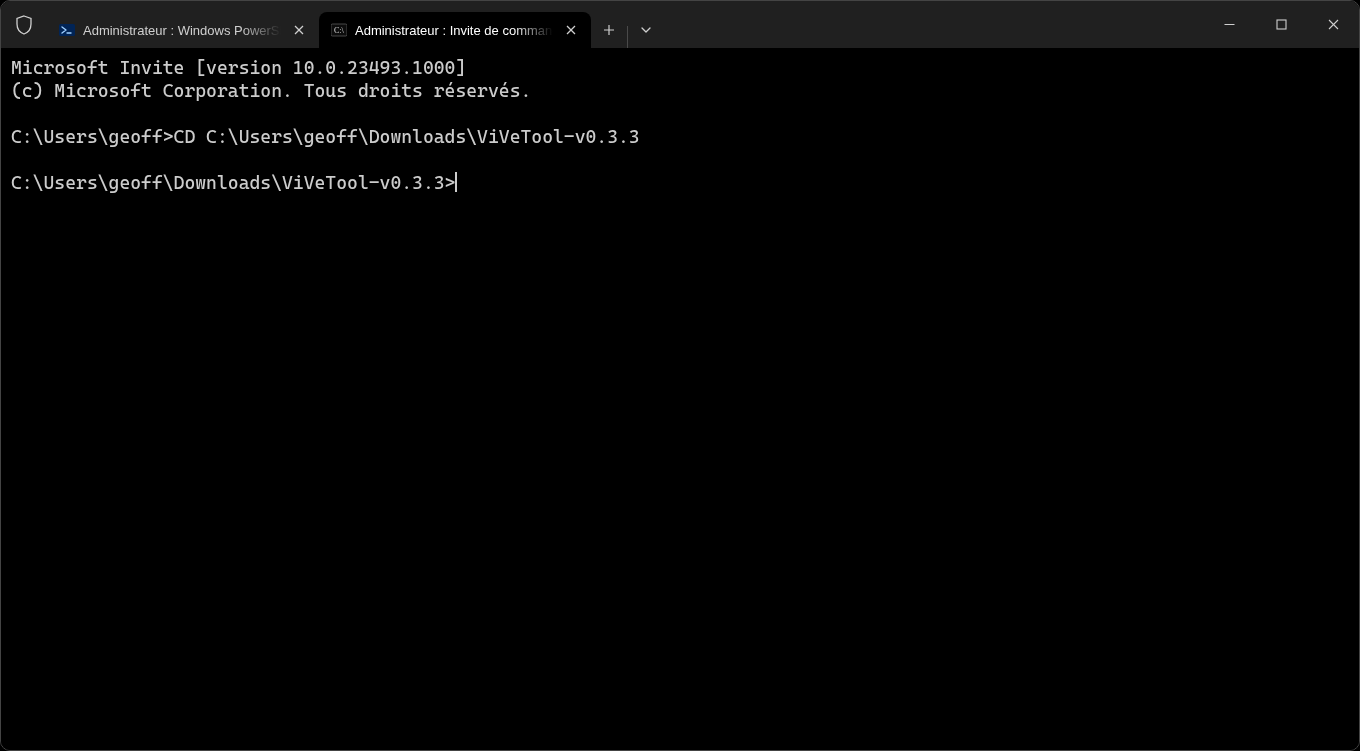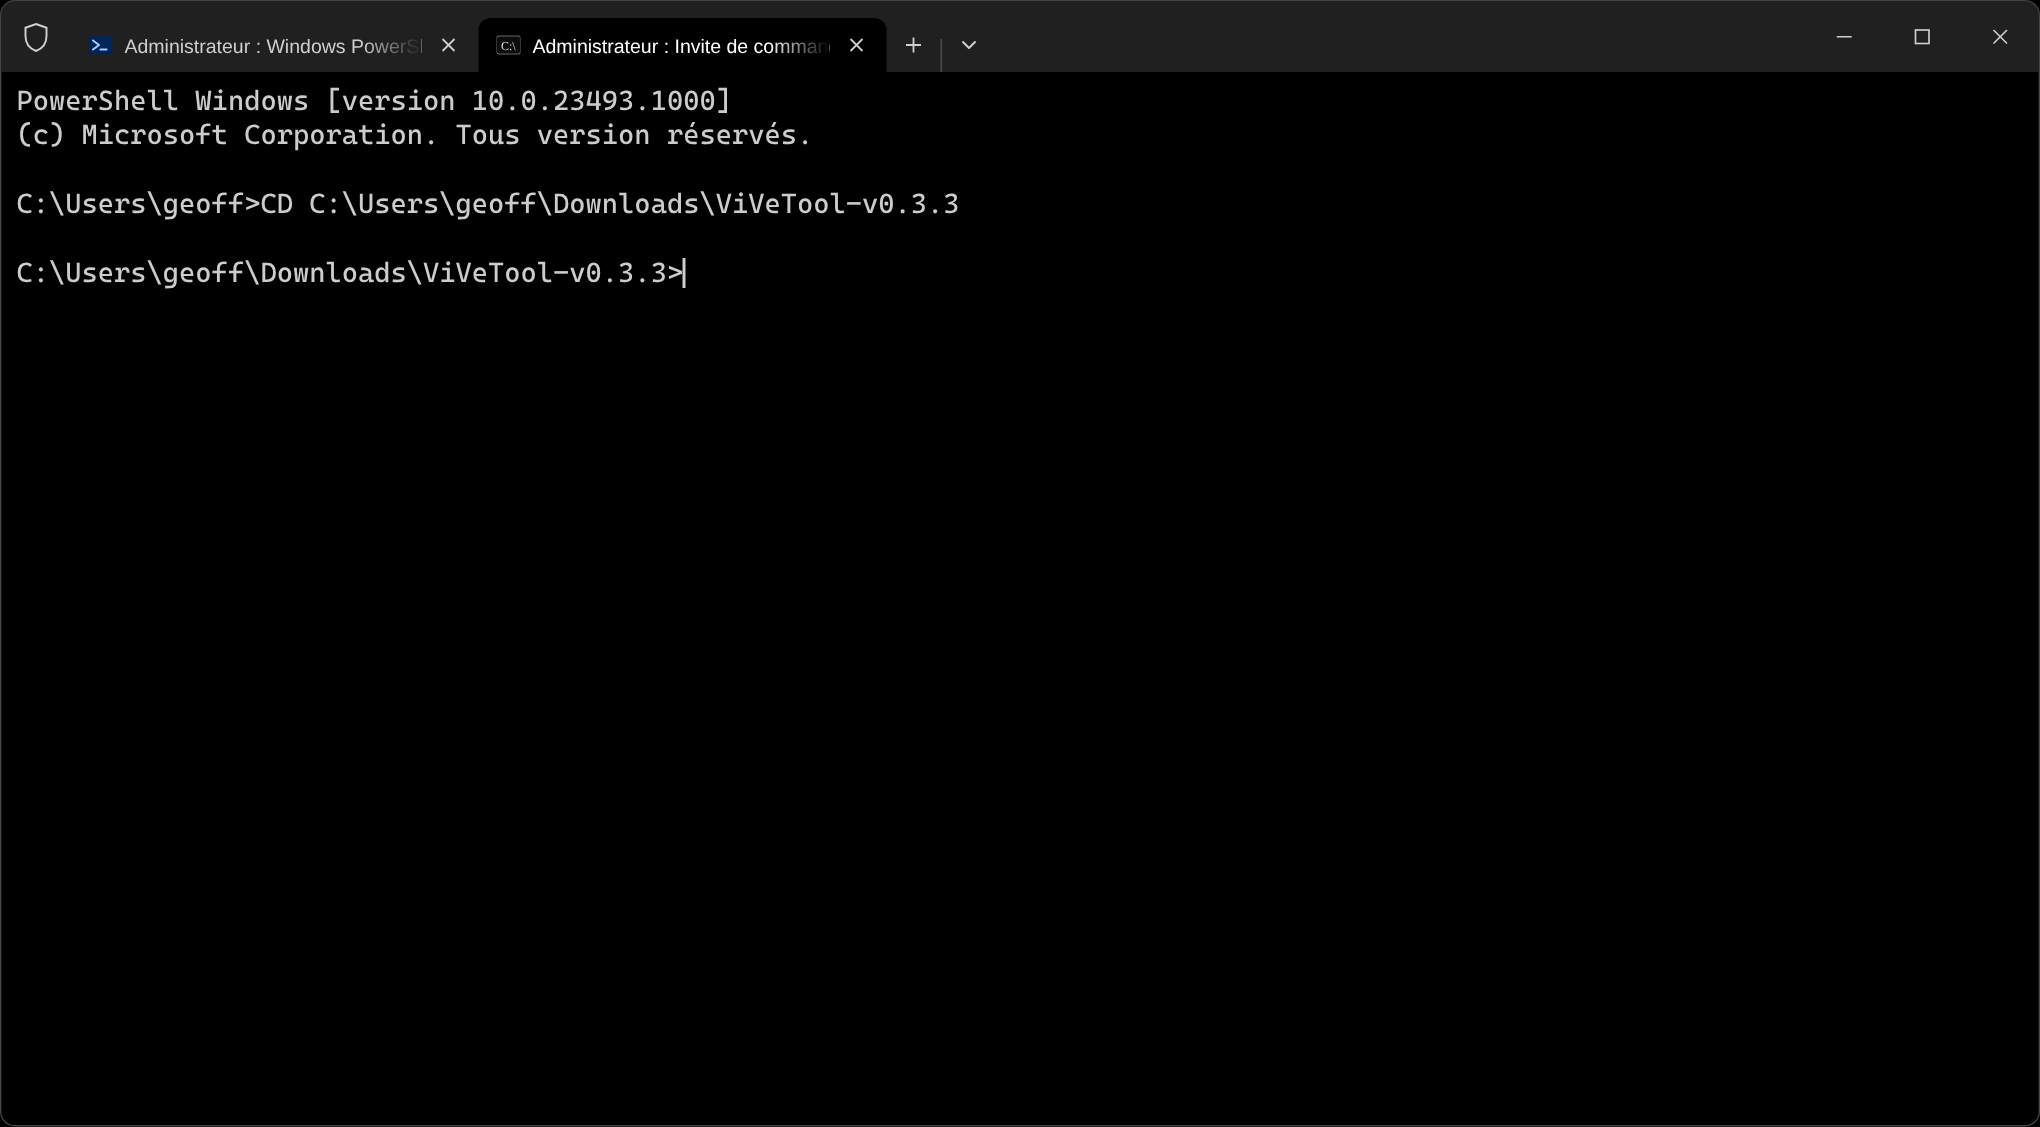--- a/index.html
+++ b/index.html
@@ -213,18 +213,18 @@
     </div>
     <div class="win-btn">
       <svg width="11" height="11" viewBox="0 0 11 11">
         <line x1="1" y1="1" x2="10" y2="10" stroke="#cfcfcf" stroke-width="1.1"></line>
         <line x1="10" y1="1" x2="1" y2="10" stroke="#cfcfcf" stroke-width="1.1"></line>
       </svg>
     </div>
   </div>
 </div>
 
-<div class="terminal"><span>PowerShell Windows [version 10.0.23493.1000]</span>
-<span>(c) Microsoft Corporation. Tous version réservés.</span>
+<div class="terminal"><span>Microsoft Invite [version 10.0.23493.1000]</span>
+<span>(c) Microsoft Corporation. Tous droits réservés.</span>
 <span></span>
 <span>C:\Users\geoff&gt;CD C:\Users\geoff\Downloads\ViVeTool-v0.3.3</span>
 <span></span>
 <span>C:\Users\geoff\Downloads\ViVeTool-v0.3.3&gt;</span><span class="cursor"></span></div>
 
 </body></html>

